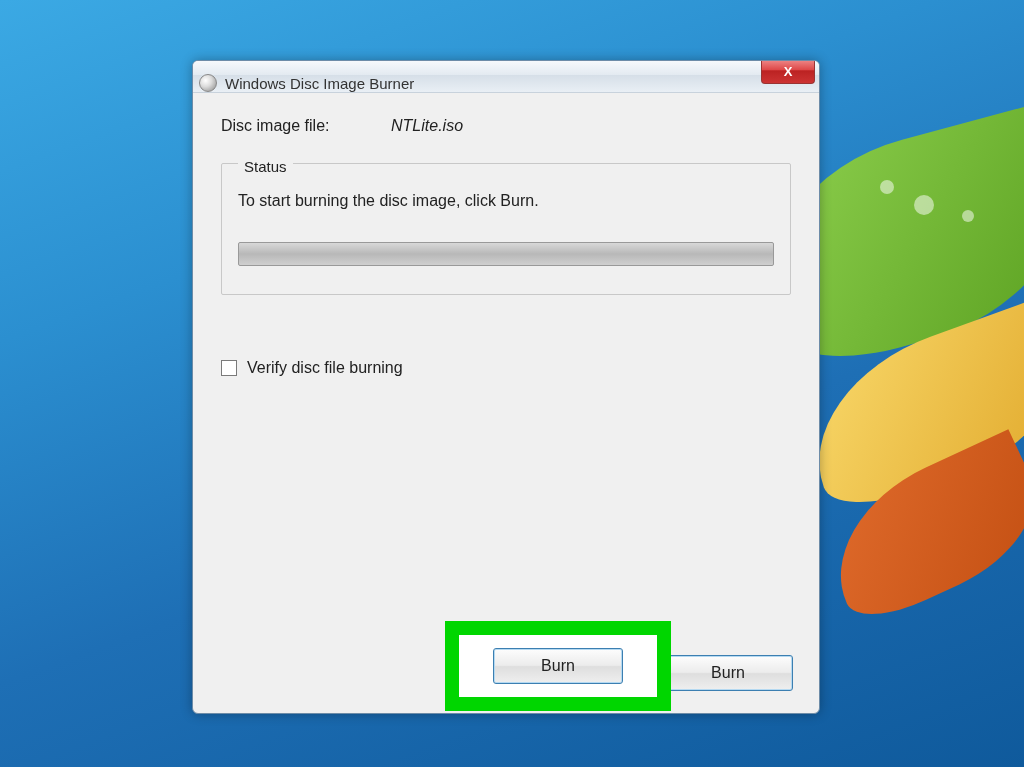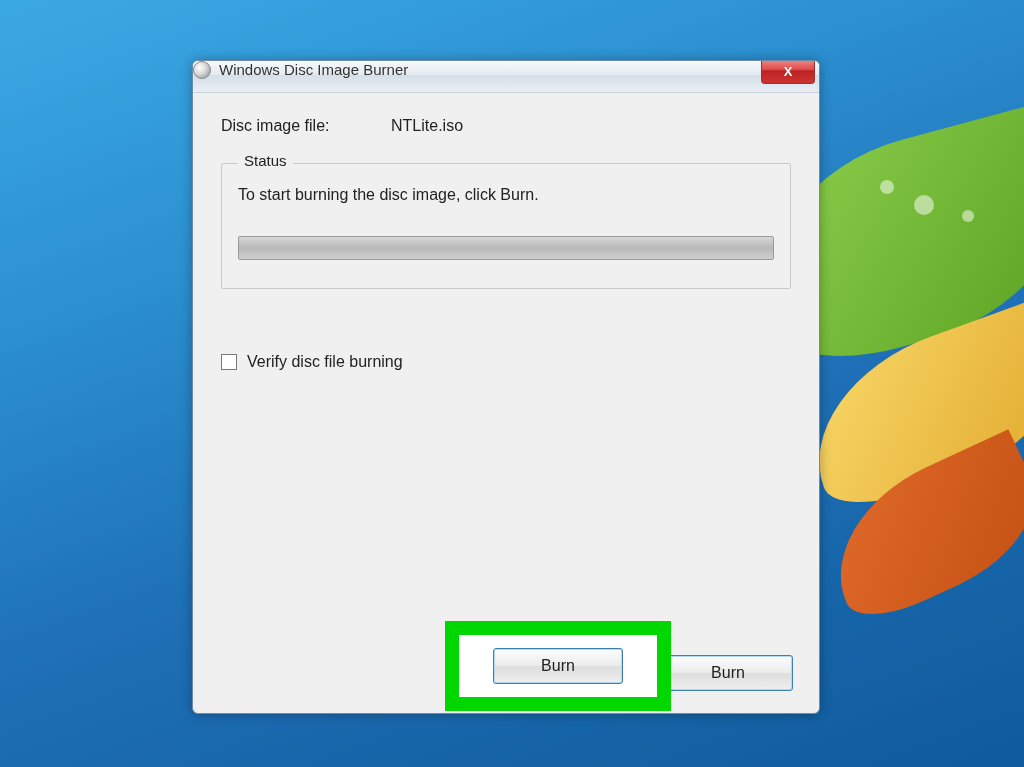--- a/index.html
+++ b/index.html
@@ -68,21 +68,22 @@
     box-shadow: 0 0 12px rgba(0,0,0,0.3);
     border-radius: 6px;
     overflow: hidden;
   }
 
   .titlebar {
     height: 32px;
     background: linear-gradient(to bottom, #f6f9fc 0%, #e3eaf1 45%, #d6dfe8 46%, #e9eff5 100%);
     border-bottom: 1px solid #c8d2dc;
     display: flex;
-    align-items: flex-start;
+    align-items: flex-end;
+    padding-left: 6px;
     position: relative;
   }
   .titlebar .app-icon {
     width: 18px;
     height: 18px;
     background: radial-gradient(circle at 35% 35%, #fff 0%, #ddd 40%, #888 100%);
     border-radius: 50%;
     border: 1px solid #888;
     margin-right: 8px;
     flex-shrink: 0;
@@ -123,20 +124,21 @@
     display: flex;
     align-items: center;
     margin-bottom: 28px;
   }
   .label-col {
     width: 170px;
     color: #222;
   }
   .value-col {
     flex: 1;
+    font-style: italic;
   }
 
   .combo {
     width: 220px;
     height: 28px;
     background: linear-gradient(to bottom, #fefefe 0%, #e6e6e6 50%, #d6d6d6 51%, #e9e9e9 100%);
     border: 1px solid #8a8a8a;
     border-radius: 2px;
     display:flex;
     align-items:center;
@@ -149,21 +151,21 @@
     width: 0;
     height: 0;
     border-left: 6px solid transparent;
     border-right: 6px solid transparent;
     border-top: 6px solid #222;
   }
 
   .fieldset {
     border: 1px solid #c8c8c8;
     border-radius: 2px;
-    padding: 16px 16px 28px 16px;
+    padding: 22px 16px 28px 16px;
     margin-top: 6px;
   }
   .fieldset .legend {
     position: relative;
     top: -28px;
     background: #f0f0f0;
     display: inline-block;
     padding: 0 6px;
     font-size: 15px;
     color: #222;

